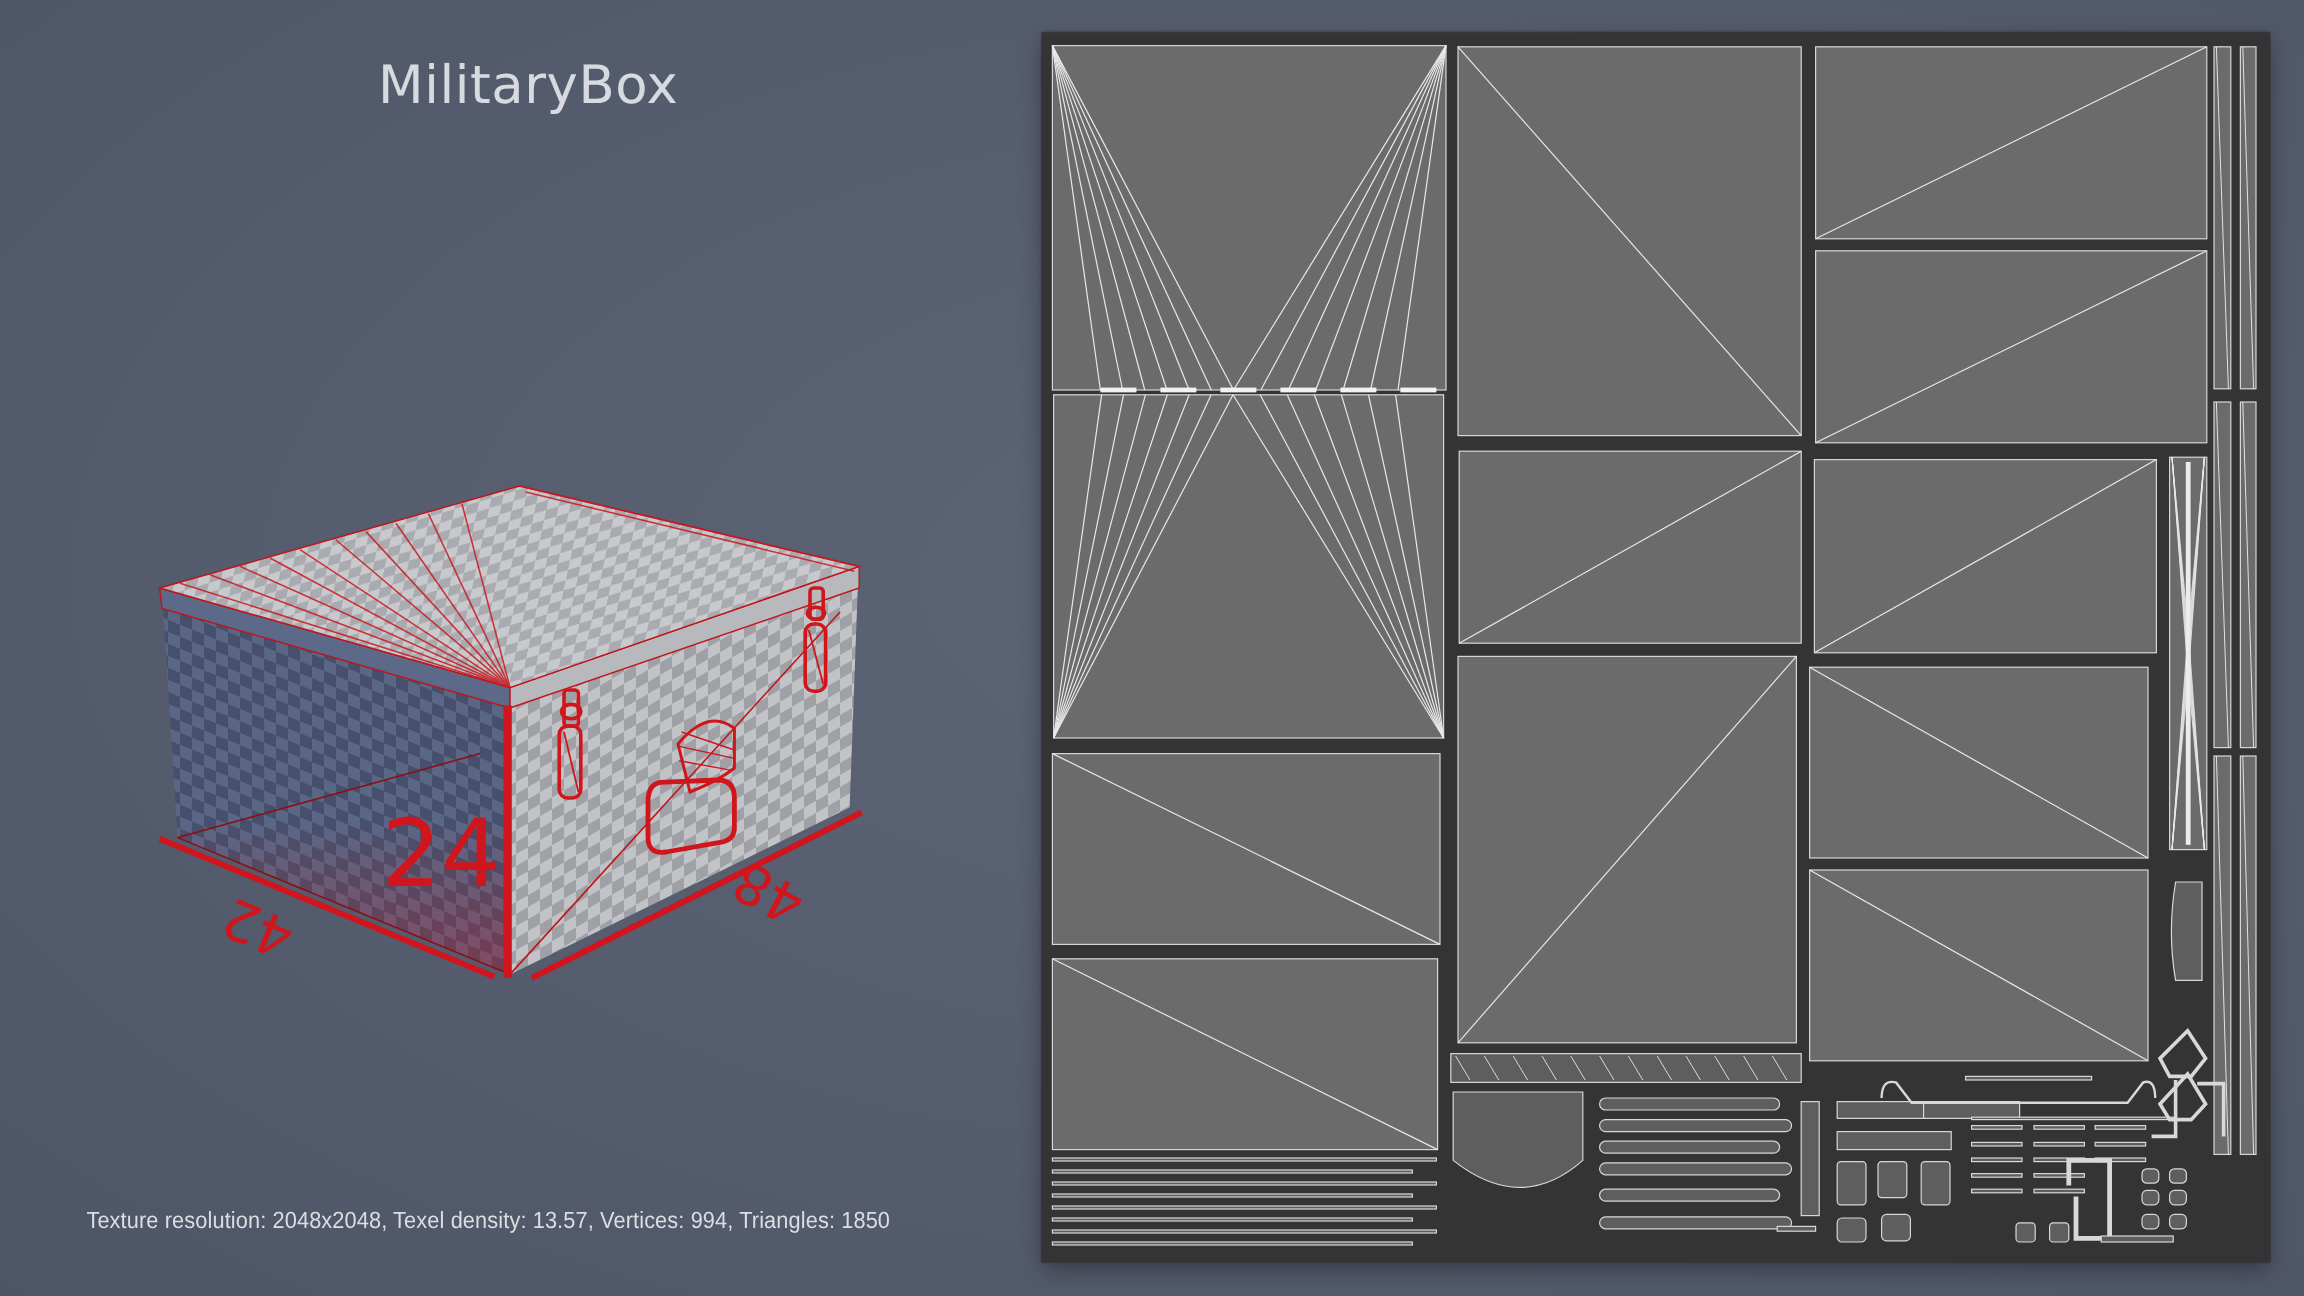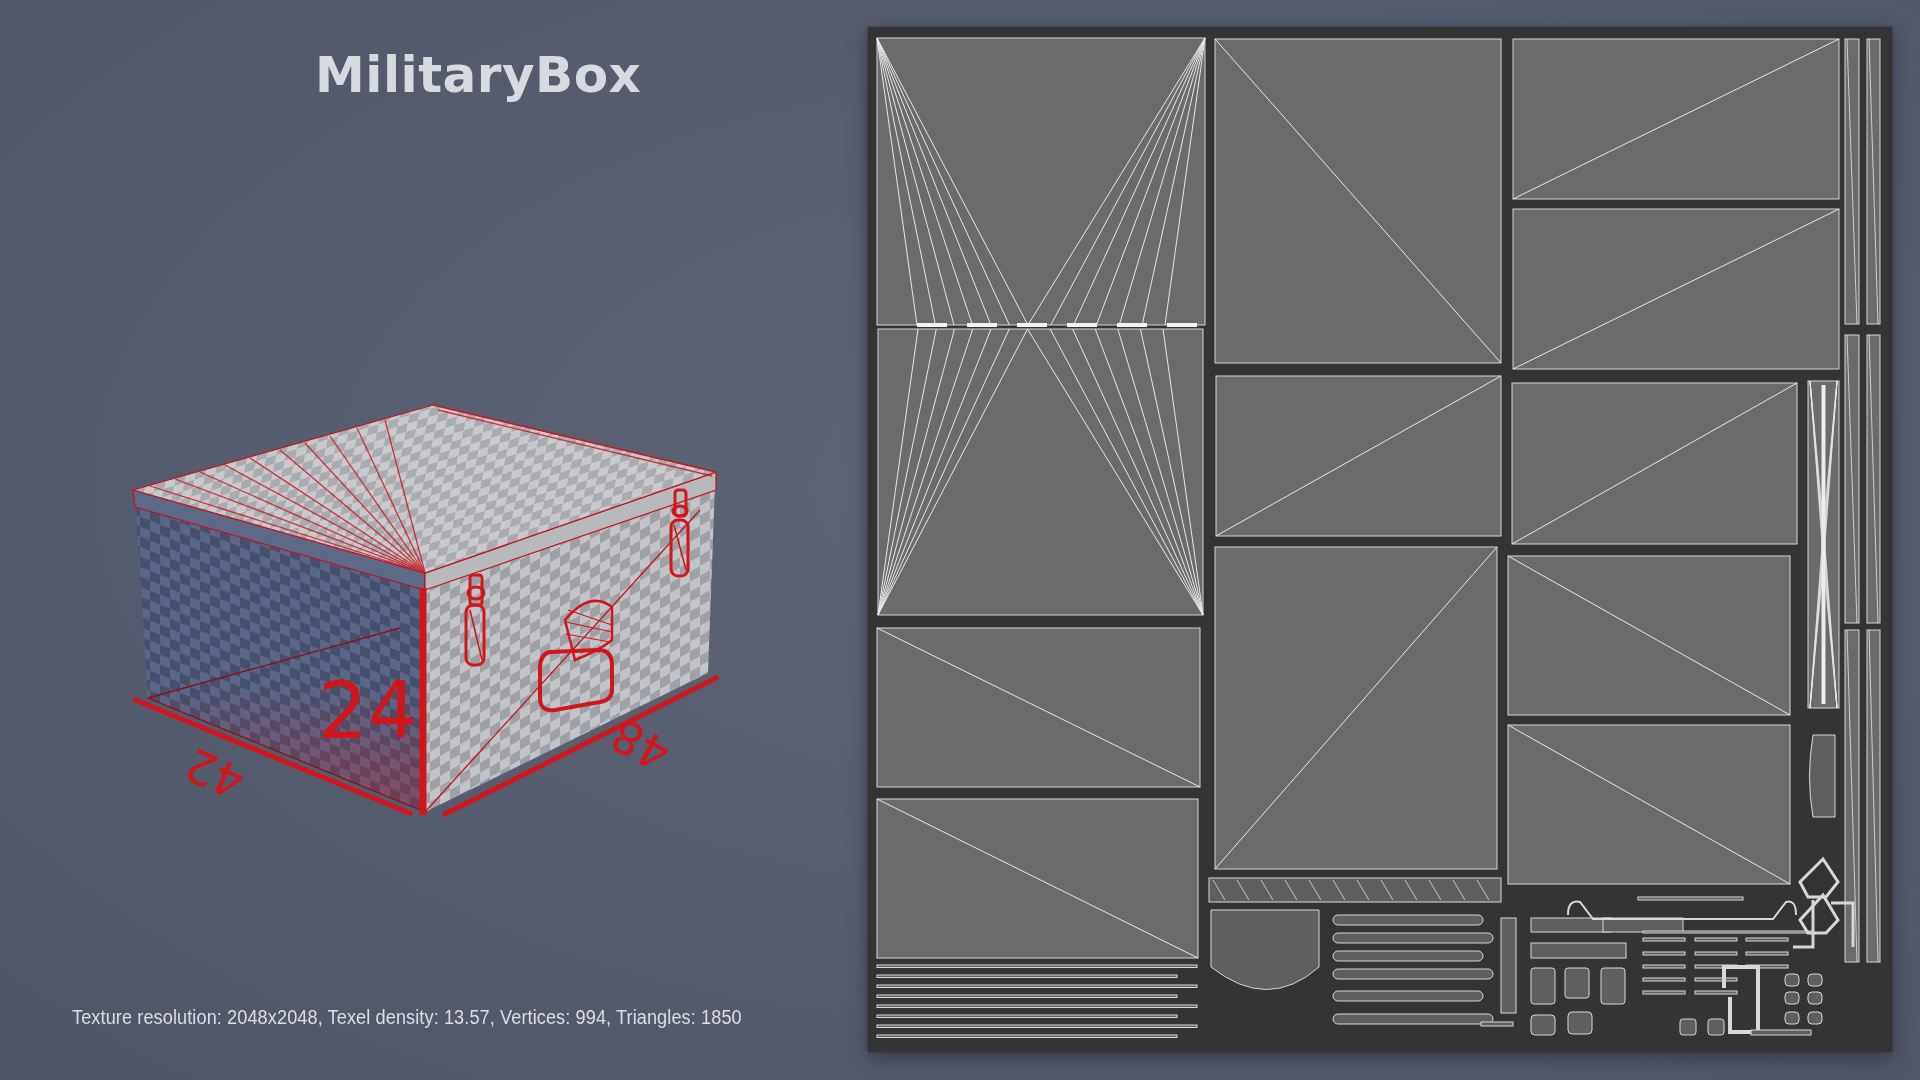--- a/index.html
+++ b/index.html
@@ -3,22 +3,22 @@
 <meta charset="utf-8">
 <style>
   html, body { margin: 0; padding: 0; }
   body {
     width: 1920px; height: 1080px; overflow: hidden; position: relative;
     background: radial-gradient(ellipse at 55% 45%, #5d6475 0%, #575e70 45%, #4e5566 100%);
     font-family: "Liberation Sans", sans-serif;
   }
   .title {
     position: absolute; left: 315px; top: 46px;
-    font-family: "DejaVu Sans", sans-serif; font-weight: 700;
-    font-size: 50px; letter-spacing: 0.5px; color: #dfe1e6;
+    font-family: "DejaVu Sans", sans-serif; font-weight: 400;
+    font-size: 44px; letter-spacing: 0.5px; color: #dfe1e6;
     -webkit-text-stroke: 0; opacity: 0.95;
   }
   .stats {
     position: absolute; left: 72px; top: 1006px;
     font-family: "Liberation Sans", sans-serif; font-size: 19.5px;
     color: #dcdee3; letter-spacing: 0.1px;
     transform: scaleX(0.93); transform-origin: left center;
   }
   .render-view { position: absolute; left: 0; top: 0; width: 860px; height: 850px; }
   .uv-panel {

